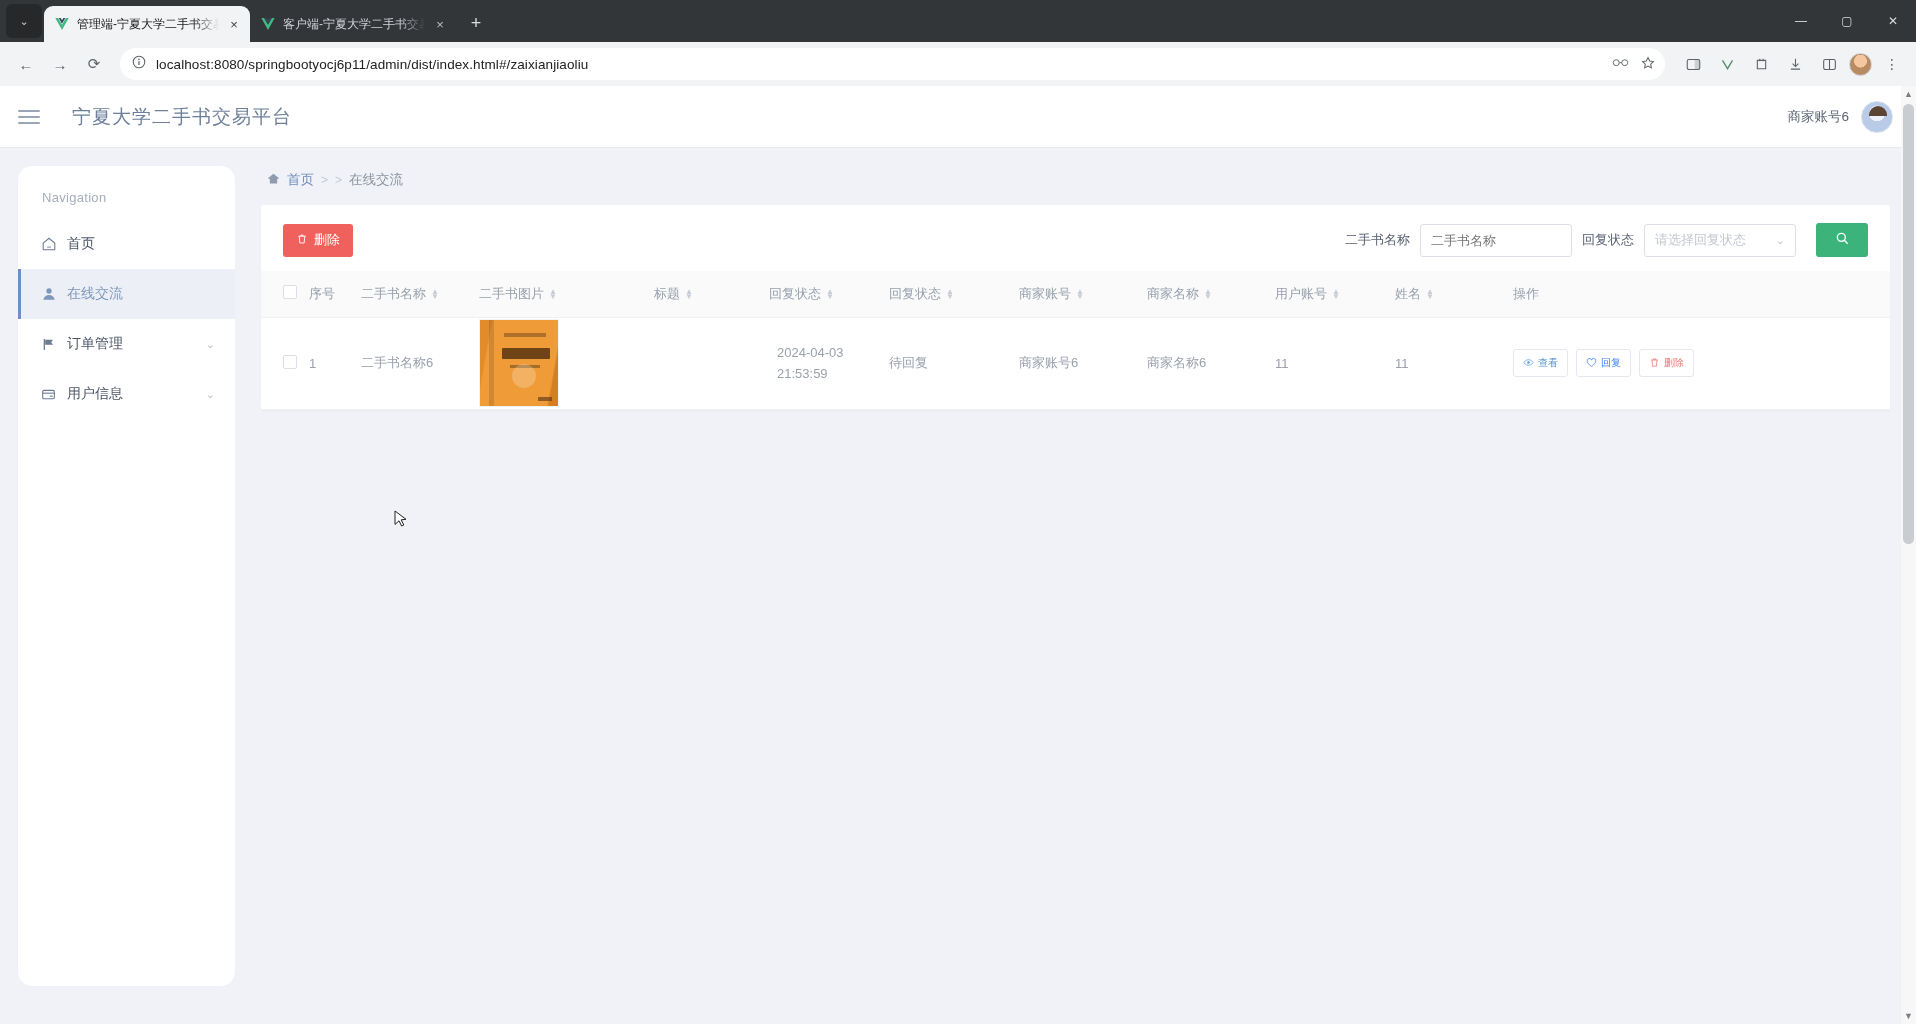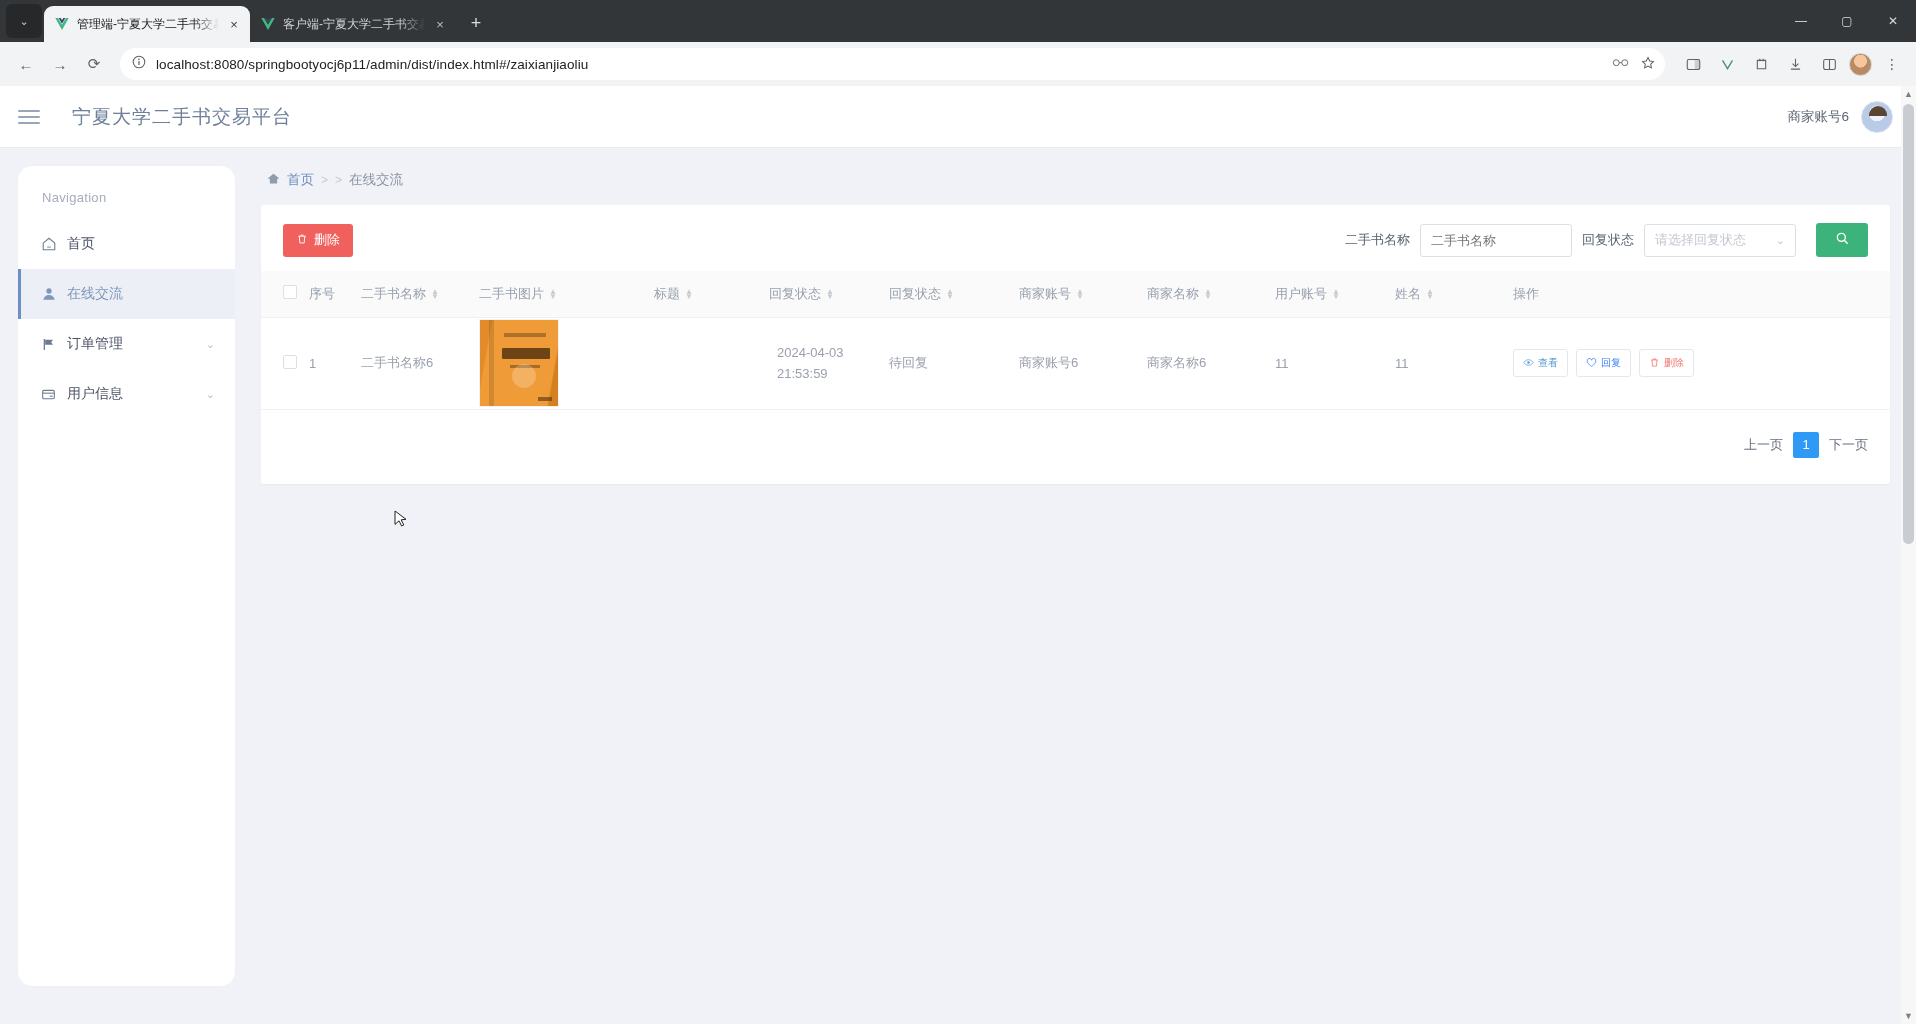--- a/index.html
+++ b/index.html
@@ -530,25 +530,20 @@
                           </svg>
                       </span>
                       <span>删除</span>
                     </button>
                   </div>
                 </td>
               </tr>
             </tbody>
           </table>
 
-          <div class="pager">
-            <span>上一页</span>
-            <span class="pg-num">1</span>
-            <span>下一页</span>
-          </div>
         </div>
       </div>
     </div>
 
     <div class="cursor">
       <svg viewBox="0 0 14 20" width="14" height="20">
           <path d="M1 1l11 8.3-4.8.5 2.6 5.2-2.2 1-2.6-5.2L1 14.4z" fill="#fff" stroke="#222" stroke-width="1"></path>
         </svg>
     </div>
 

